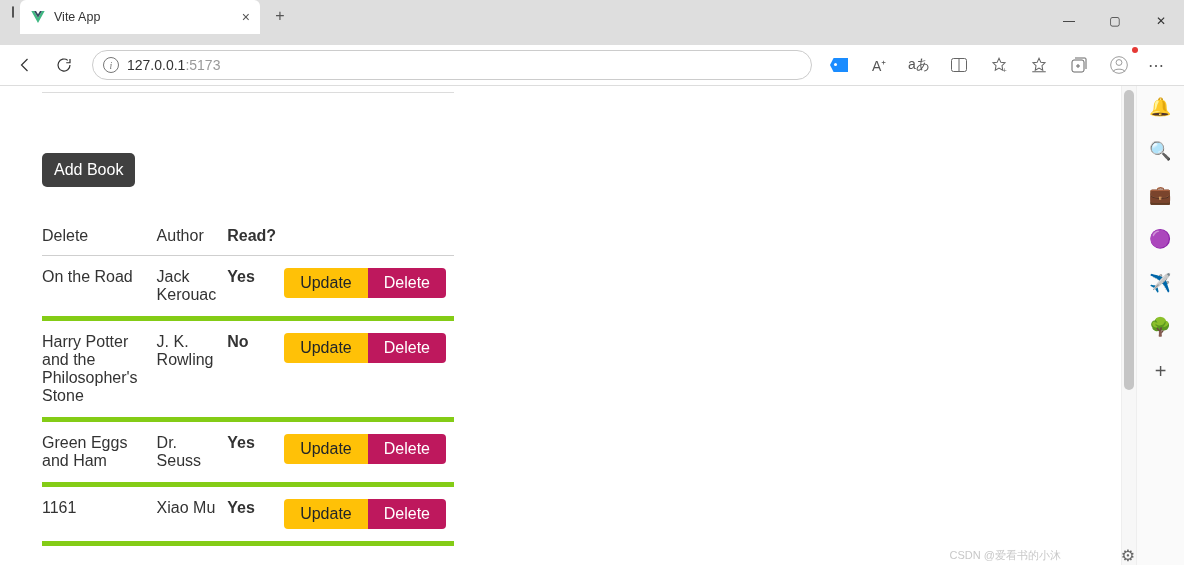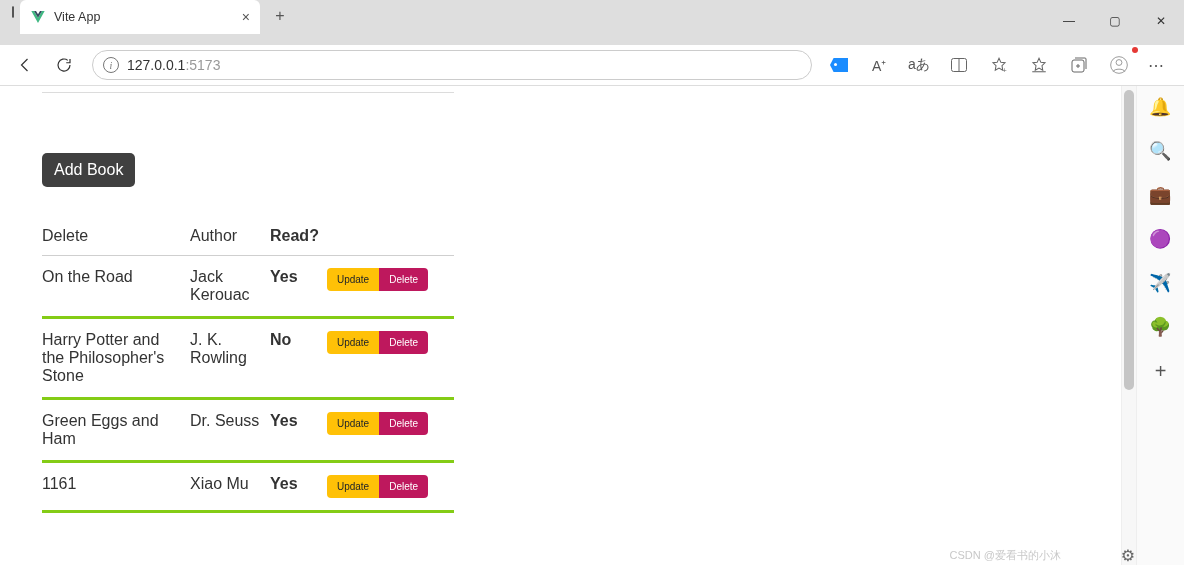--- a/index.html
+++ b/index.html
@@ -35,26 +35,26 @@
   .content-wrap { position:relative; height:483px; display:flex; }
   .page { flex:1; background:#fff; overflow:hidden; position:relative; }
   .page-inner { padding:0 42px; color:#333; }
   h1 { font-size:40px; font-weight:600; margin-top:-4px; letter-spacing:-0.5px;}
   hr.under { border:none; border-top:1px solid #dcdcdc; margin-top:6px; width:412px; }
   .add-btn { background:#404040; color:#fff; border:none; border-radius:5px; padding:8px 12px; font-size:16px; margin-top:60px; cursor:pointer; }
 
   table { border-collapse:collapse; margin-top:28px; width:412px; }
   th,td { text-align:left; padding:12px 8px 12px 0; font-size:16px; vertical-align:top; }
   thead th { border-bottom:1.5px solid #cfcfcf; font-weight:400; color:#333; padding-bottom:10px;}
-  tbody tr { border-bottom:3px solid #84cc16; }
+  tbody tr { border-bottom:5px solid #84cc16; }
   .col-title { width:148px; }
   .col-author { width:80px;margin-left:24px; }
   .col-read { width:56px;font-weight:bold; }
   .btn-group { display:flex; }
-  .btn { padding:6px 10px; font-size:10px; border:none; cursor:pointer;text-align:center; }
+  .btn { padding:6px 16px; font-size:16px; border:none; cursor:pointer;text-align:center; }
   .btn-warn { background:#ffc107; color:#212529; border-radius:4px 0 0 4px; }
   .btn-danger { background:#be185d; color:#fff; border-radius:0 4px 4px 0; }
 
   
   .vscroll { width:15px; background:#f7f7f7; position:relative; border-left:1px solid #eee;}
   .vthumb { position:absolute; left:2px; right:2px; top:4px; height:300px; background:#c5c5c5; border-radius:6px; }
   .gear { position:absolute; right:1px; bottom:4px; font-size:16px; color:#666;}
 
   
   .sidebar { width:48px; background:#fafafa; display:flex; flex-direction:column; align-items:center; padding-top:10px; gap:22px; border-left:1px solid #eee;}

